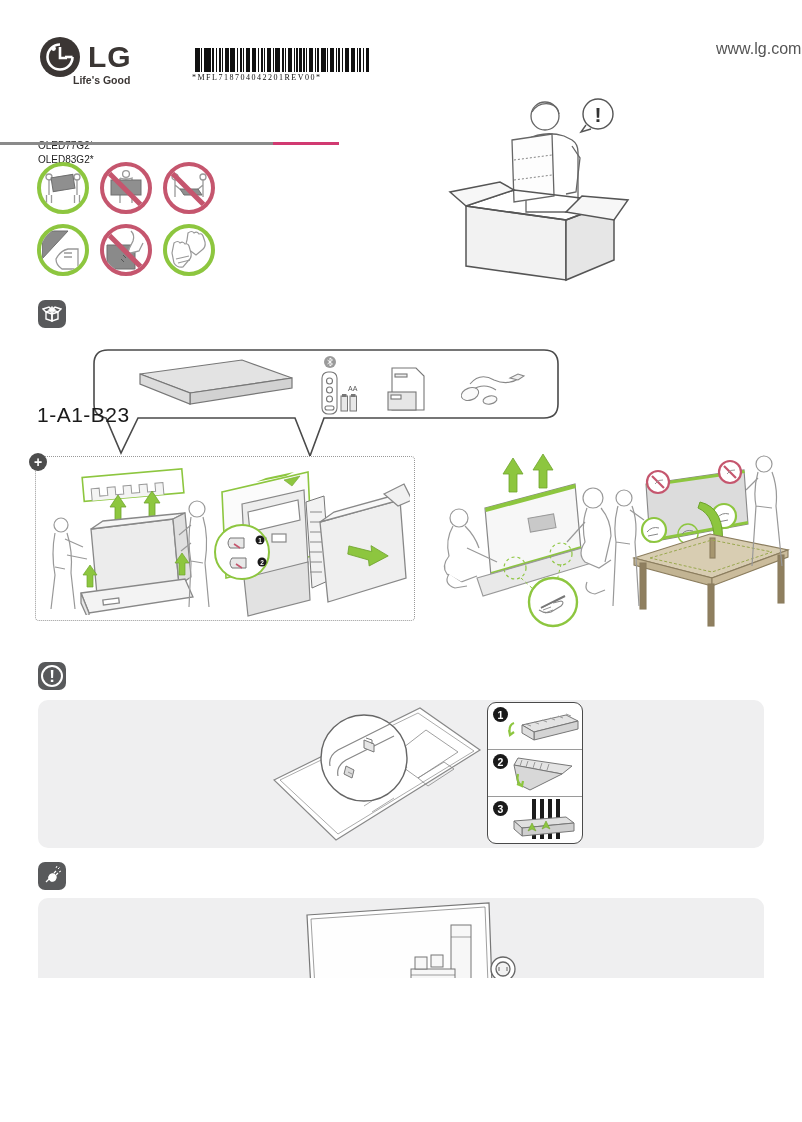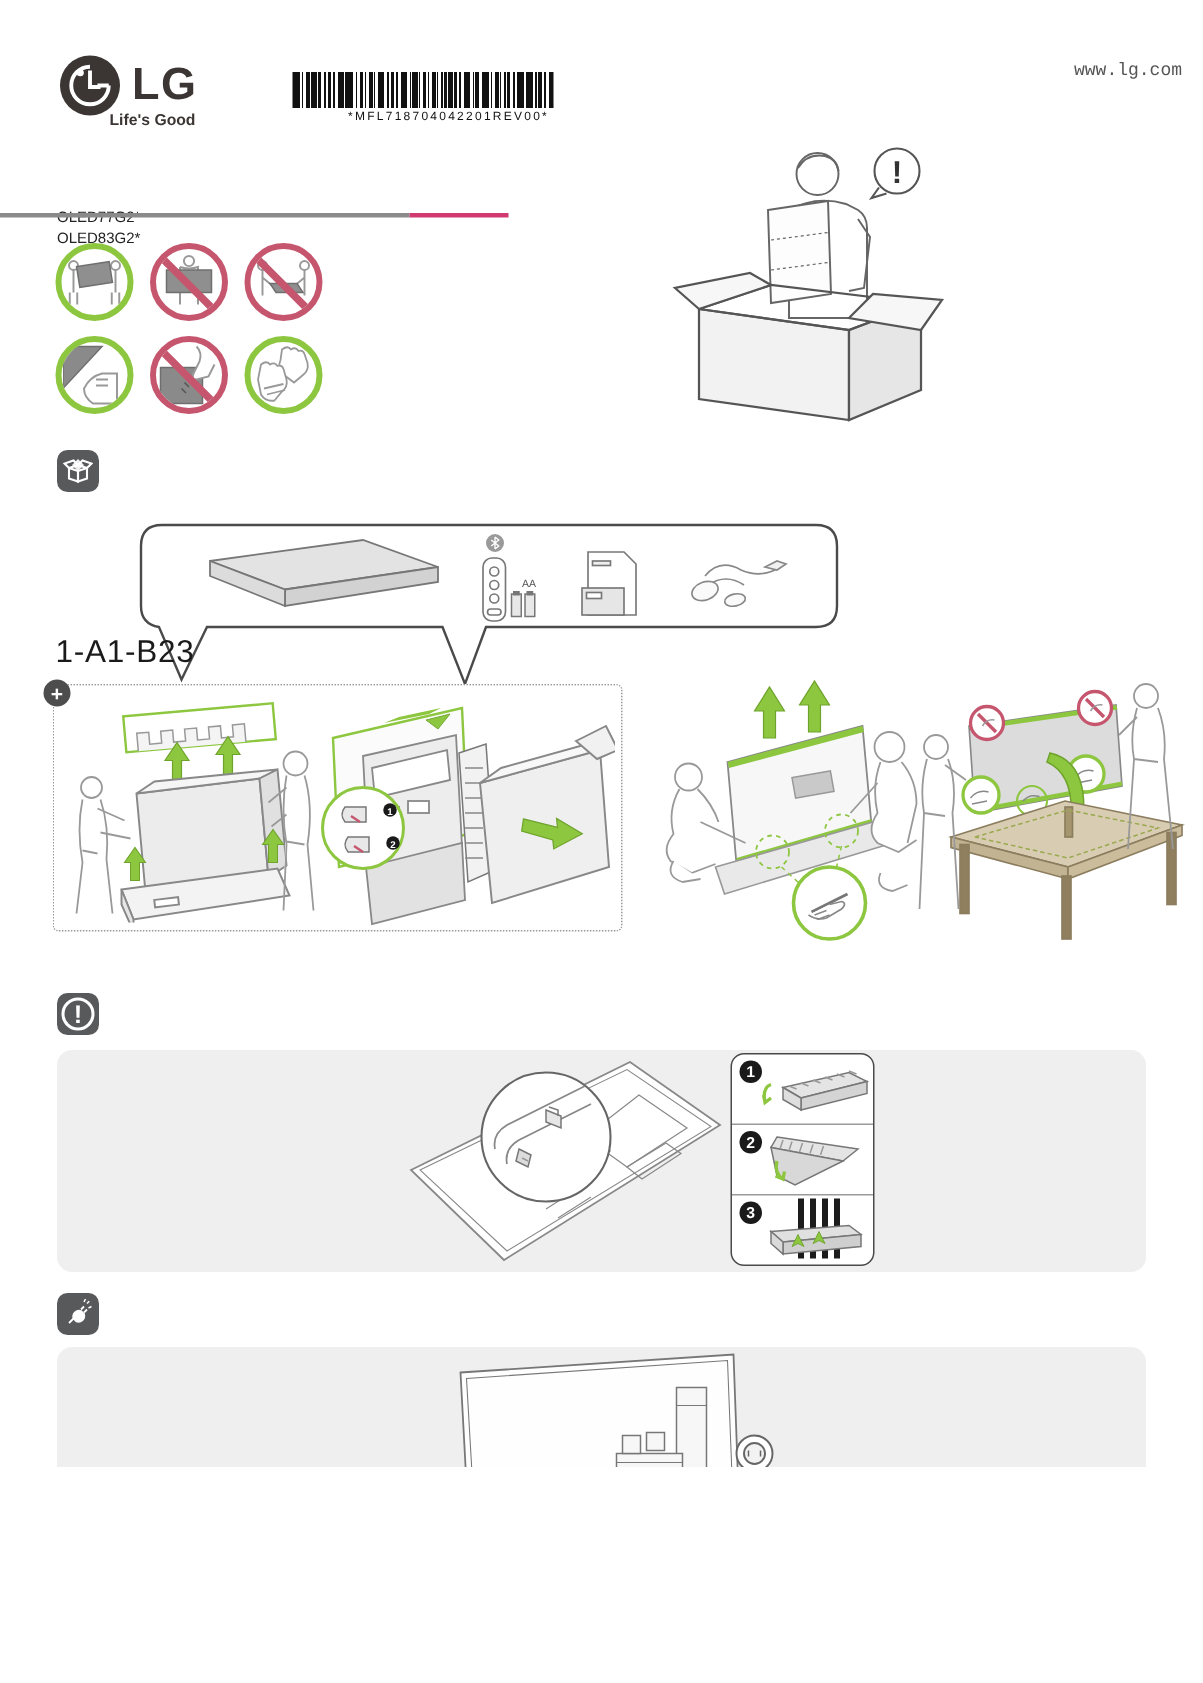--- a/index.html
+++ b/index.html
@@ -3,29 +3,29 @@
 <meta charset="utf-8">
 <style>
   html,body{margin:0;padding:0;background:#fff;}
   #page{position:relative;width:802px;height:978px;background:#fff;overflow:hidden;
         font-family:"Liberation Sans", sans-serif;color:#333;}
   .abs{position:absolute;}
 
   
   .brand-text{font-size:30px;font-weight:bold;color:#3b3634;letter-spacing:1px;}
   .tagline{font-size:10.5px;font-weight:bold;color:#3b3634;}
-  .website{font-size:12px;color:#555;font-family:Liberation Mono, monospace;}
+  .website{font-size:16px;color:#555;}
   .models{font-size:10px;color:#222;line-height:14px;}
   .barcode{width:168px;height:24px;
     background-image:
       repeating-linear-gradient(90deg,#111 0 1px,transparent 1px 3px),
       repeating-linear-gradient(90deg,#111 0 2px,transparent 2px 7px),
       repeating-linear-gradient(90deg,transparent 0 9px,#111 9px 12px,transparent 12px 23px);
     border-left:3px solid #111;border-right:3px solid #111;}
-  .barcode-text{width:174px;text-align:right;font-family:Liberation Sans, sans-serif;
+  .barcode-text{width:174px;text-align:left;font-family:Liberation Serif, serif;
     font-size:8px;letter-spacing:1.5px;color:#111;white-space:nowrap;}
   .rule-gray{height:3px;background:#8a8a8a;}
   .rule-pink{height:3px;background:#d13a71;}
 
   
   .circle-icon{width:52px;height:52px;border-radius:50%;box-sizing:border-box;background:#fff;
     display:flex;align-items:center;justify-content:center;position:absolute;overflow:hidden;}
   .ok{border:4px solid #8dc63f;}
   .no{border:4px solid #c5566e;}
   .no::after{content:"";position:absolute;left:50%;top:-4px;width:5px;height:56px;
@@ -220,21 +220,21 @@
       <g stroke="#888" fill="none" stroke-width="1.1">
         <path d="M378 36 q10 -12 24 -4 q14 6 26 -2"></path>
         <path d="M380 42 q12 -8 24 0"></path>
         <ellipse cx="378" cy="46" rx="9" ry="6" transform="rotate(-20 378 46)" fill="#fafafa"></ellipse>
         <ellipse cx="398" cy="52" rx="7" ry="4" transform="rotate(-12 398 52)" fill="#fafafa"></ellipse>
         <path d="M418 30 l8 -4 l6 2 l-6 4 Z" fill="#f0f0f0"></path>
       </g>
     </svg>
   </div>
 
-  <div class="abs pack-code" style="left:37px;top:423px;">1-A1-B23</div>
+  <div class="abs pack-code" style="left:37px;top:403px;">1-A1-B23</div>
 
   <div class="abs dotted-box" style="left:35px;top:456px;width:378px;height:163px;"></div>
   <div class="abs plus-circle" style="left:29px;top:453px;">+</div>
 
   <div class="abs" style="left:45px;top:463px;">
     <svg width="165" height="152" viewBox="0 0 165 152">
 
       <g transform="rotate(-5 90 22)">
         <rect x="38" y="10" width="100" height="24" fill="#fff" stroke="#8dc63f" stroke-width="1.6"></rect>
         <g stroke="#999" fill="#f4f4f4" stroke-width="1">

